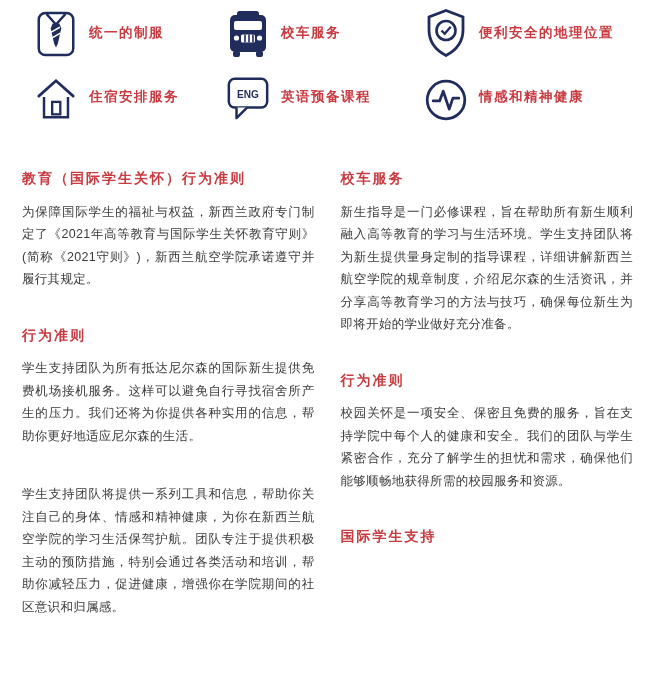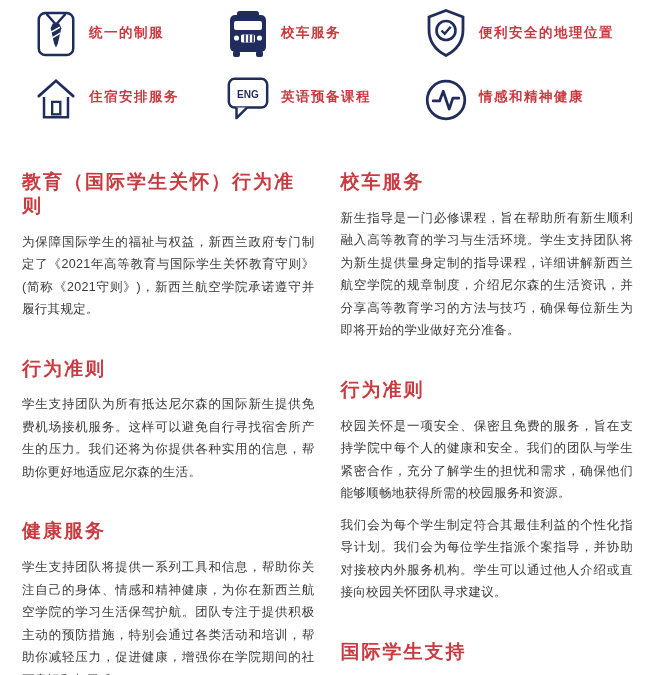--- a/index.html
+++ b/index.html
@@ -47,33 +47,33 @@
   .columns {
     display: grid;
     grid-template-columns: 1fr 1fr;
     column-gap: 26px;
     padding: 0 24px 0 22px;
     margin-top: 48px;
   }
   .txt-section { margin-bottom: 36px; }
   .txt-section h3 {
     color: var(--red);
-    font-size: 19px;
+    font-size: 14px;
     font-weight: 700;
     letter-spacing: 2px;
     margin-bottom: 13px;
     line-height: 1.25;
   }
   .txt-section p {
     color: var(--body);
     font-size: 12.5px;
     line-height: 1.8;
     letter-spacing: 0.3px;
     text-align: justify;
-    margin-bottom: 9px;
+    margin-bottom: 24px;
   }
   .txt-section p:last-child { margin-bottom: 0; }
 </style>
 </head>
 <body>
 
 <div class="page">
   <div class="features">
       <div class="feature">
         <span class="f-icon">
@@ -146,32 +146,30 @@
     <div class="col">
         <section class="txt-section">
           <h3>教育（国际学生关怀）行为准则</h3>
           <p>为保障国际学生的福祉与权益，新西兰政府专门制定了《2021年高等教育与国际学生关怀教育守则》(简称《2021守则》)，新西兰航空学院承诺遵守并履行其规定。</p>
         </section>
         <section class="txt-section">
           <h3>行为准则</h3>
           <p>学生支持团队为所有抵达尼尔森的国际新生提供免费机场接机服务。这样可以避免自行寻找宿舍所产生的压力。我们还将为你提供各种实用的信息，帮助你更好地适应尼尔森的生活。</p>
         </section>
         <section class="txt-section">
-          <h3>健康服务</h3>
           <p>学生支持团队将提供一系列工具和信息，帮助你关注自己的身体、情感和精神健康，为你在新西兰航空学院的学习生活保驾护航。团队专注于提供积极主动的预防措施，特别会通过各类活动和培训，帮助你减轻压力，促进健康，增强你在学院期间的社区意识和归属感。</p>
         </section>
       </div>
     <div class="col">
         <section class="txt-section">
           <h3>校车服务</h3>
           <p>新生指导是一门必修课程，旨在帮助所有新生顺利融入高等教育的学习与生活环境。学生支持团队将为新生提供量身定制的指导课程，详细讲解新西兰航空学院的规章制度，介绍尼尔森的生活资讯，并分享高等教育学习的方法与技巧，确保每位新生为即将开始的学业做好充分准备。</p>
         </section>
         <section class="txt-section">
           <h3>行为准则</h3>
           <p>校园关怀是一项安全、保密且免费的服务，旨在支持学院中每个人的健康和安全。我们的团队与学生紧密合作，充分了解学生的担忧和需求，确保他们能够顺畅地获得所需的校园服务和资源。</p>
-          <p>我们会为每个学生制定符合其最佳利益的个性化指导计划。我们会为每位学生指派个案指导，并协助对接校内外服务机构。学生可以通过他人介绍或直接向校园关怀团队寻求建议。</p>
         </section>
         <section class="txt-section">
           <h3>国际学生支持</h3>
         </section>
       </div>
   </div>
 </div>
 
 </body></html>

